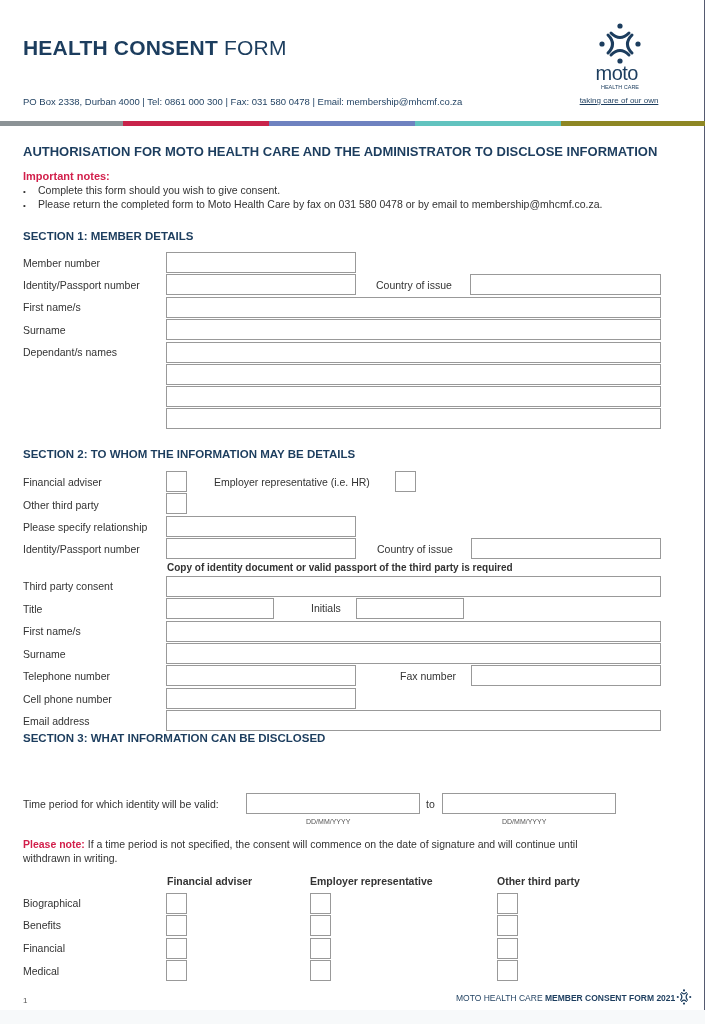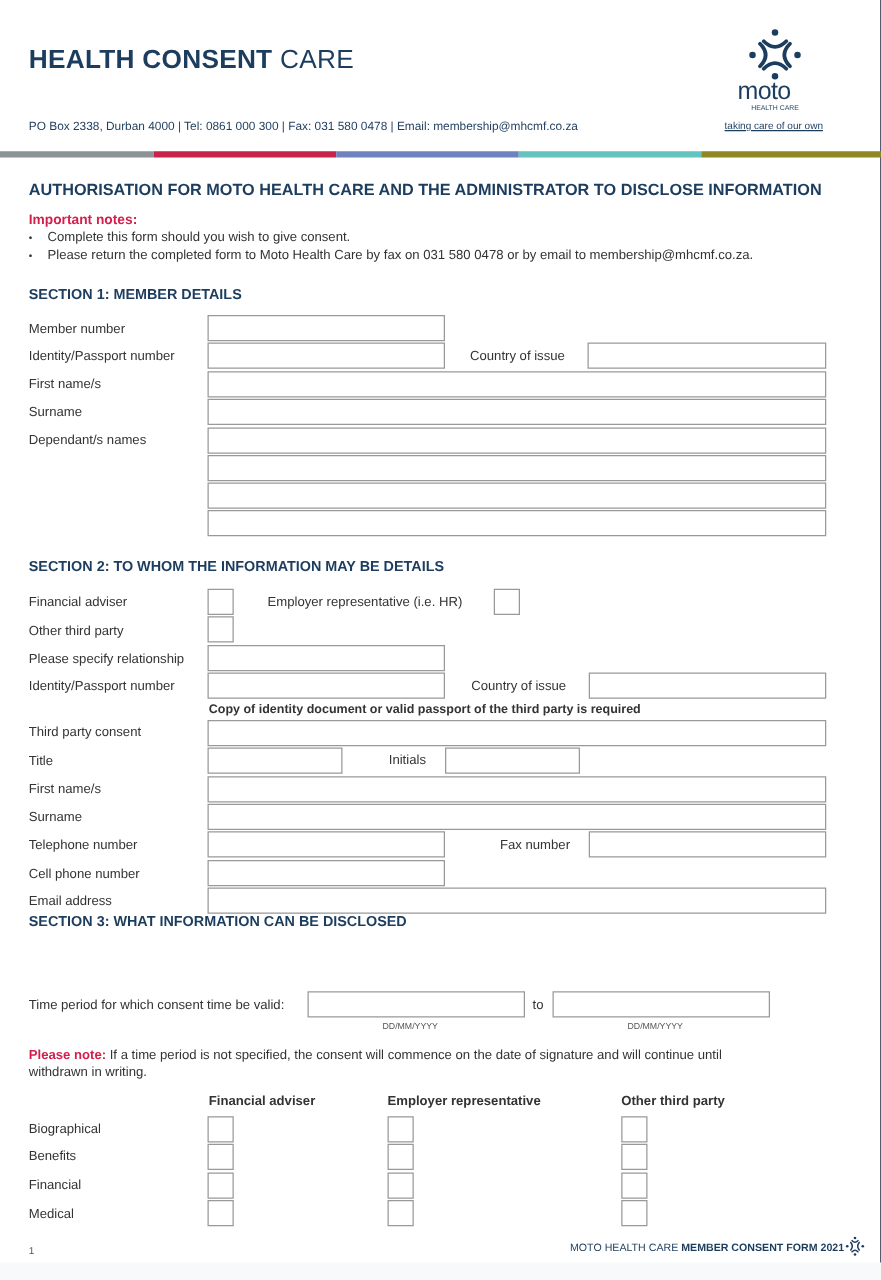--- a/index.html
+++ b/index.html
@@ -5,21 +5,21 @@
   * { box-sizing: border-box; margin: 0; padding: 0; }
   html, body { width: 705px; height: 1024px; background: #ffffff; overflow: hidden; }
   body { font-family: "Liberation Sans", sans-serif; color: #333; position: relative; }
   .page { position: absolute; left: 0; top: 0; width: 705px; height: 1024px; background: #fff; border-right: 1px solid #555a70; }
   .abs { position: absolute; }
   .title { left: 23px; top: 36px; font-size: 21px; color: #1c3d5e; letter-spacing: 0.2px; }
   .title b { font-weight: 700; }
   .title span.light { font-weight: 400; }
   .contact { left: 23px; top: 96px; font-size: 9.5px; color: #1c3d5e; }
   .logo { left: 575px; top: 20px; width: 90px; height: 90px; }
-  .logo-word { left: 590px; top: 62px; width: 60px; text-align: left; font-size: 20px; color: #1c3d5e; letter-spacing: -0.5px; }
+  .logo-word { left: 578px; top: 62px; width: 60px; text-align: right; font-size: 20px; color: #1c3d5e; letter-spacing: -0.5px; }
   .logo-sub { left: 590px; top: 84px; width: 60px; text-align: center; font-size: 5.5px; color: #1c3d5e; }
   .tagline { left: 570px; top: 96px; width: 98px; text-align: center; font-size: 8px; color: #1c3d5e; text-decoration: underline; }
   .stripe { top: 121px; height: 5px; }
   .h-main { left: 23px; top: 144px; font-size: 13px; font-weight: 700; color: #1c3d5e; }
   .notes-title { left: 23px; top: 170px; font-size: 11px; font-weight: 700; color: #d21f4b; }
   .note { left: 23px; font-size: 10.5px; color: #333; }
   .note .bullet { display: inline-block; width: 15px; font-size: 8px; }
   .section-h { left: 23px; font-size: 11.5px; font-weight: 700; color: #1c3d5e; }
   .label { left: 23px; font-size: 10.5px; color: #333; }
   .field { border: 1px solid #999; background: #fff; height: 21px; }
@@ -35,21 +35,21 @@
   .footer-icon { left: 676px; top: 989px; width: 16px; height: 16px; }
   .bottom-bar { left: 0; top: 1010px; width: 705px; height: 14px; background: #f7f9fa; }
 </style>
 </head>
 <body>
 
 <div class="page">
 
   <div class="abs title">
     <b>HEALTH CONSENT</b>
-    <span class="light">CARE</span>
+    <span class="light">FORM</span>
   </div>
   <div class="abs contact">PO Box 2338, Durban 4000 | Tel: 0861 000 300 | Fax: 031 580 0478 | Email: membership@mhcmf.co.za</div>
 
   <svg class="abs logo" viewBox="0 0 90 90">
     <g fill="none" stroke="#1c3d5e" stroke-width="3" stroke-linecap="round">
       <path d="M36 13 Q45 22 54 13"></path>
       <path d="M36 35 Q45 26 54 35"></path>
       <path d="M33 15 Q42 24 33 33"></path>
       <path d="M57 15 Q48 24 57 33"></path>
     </g>
@@ -138,21 +138,21 @@
   <div class="abs field" style="left:471px;top:665px;width:190px"></div>
 
   <div class="abs label" style="top:693px">Cell phone number</div>
   <div class="abs field" style="left:166px;top:688px;width:190px"></div>
 
   <div class="abs label" style="top:715px">Email address</div>
   <div class="abs field" style="left:166px;top:710px;width:495px"></div>
 
   <div class="abs section-h" style="top:732px">SECTION 3: WHAT INFORMATION CAN BE DISCLOSED</div>
 
-  <div class="abs label" style="top:798px">Time period for which consent time be valid:</div>
+  <div class="abs label" style="top:798px">Time period for which identity will be valid:</div>
   <div class="abs field" style="left:246px;top:793px;width:174px"></div>
   <div class="abs mid-label" style="left:426px;top:798px">to</div>
   <div class="abs field" style="left:442px;top:793px;width:174px"></div>
   <div class="abs date-hint" style="left:306px;top:818px">DD/MM/YYYY</div>
   <div class="abs date-hint" style="left:502px;top:818px">DD/MM/YYYY</div>
 
   <div class="abs label" style="top:838px;width:640px">
     <span class="note-red">Please note:</span><span> If a time period is not specified, the consent will commence on the date of signature and will continue until</span>
   </div>
   <div class="abs label" style="top:852px">withdrawn in writing.</div>

